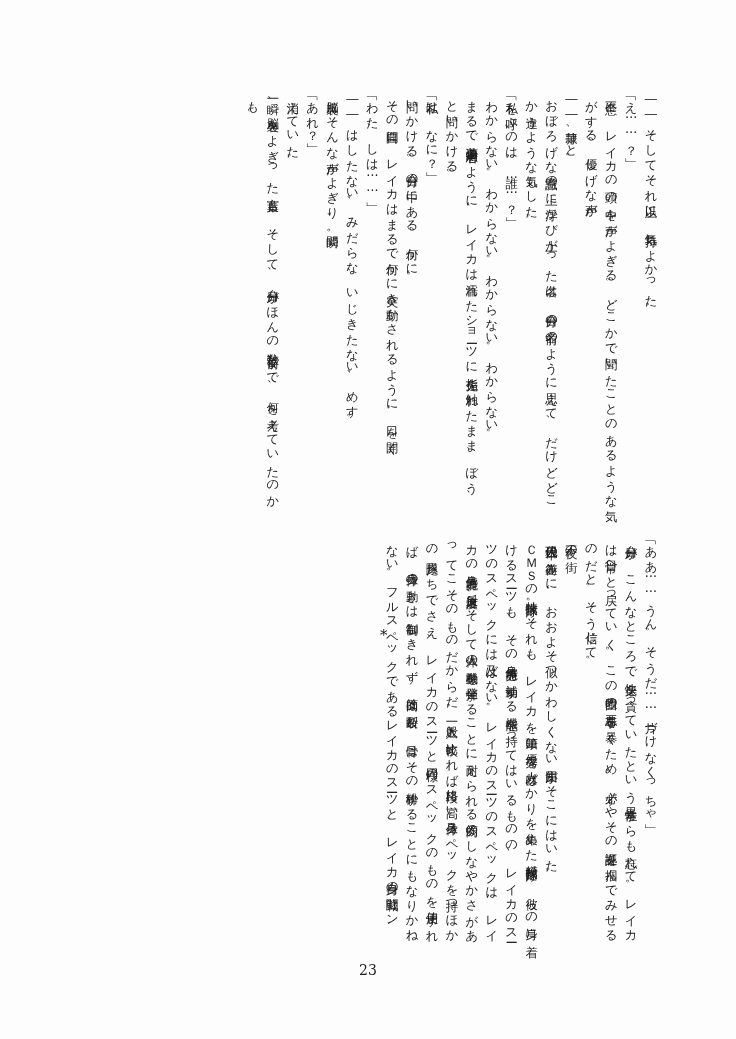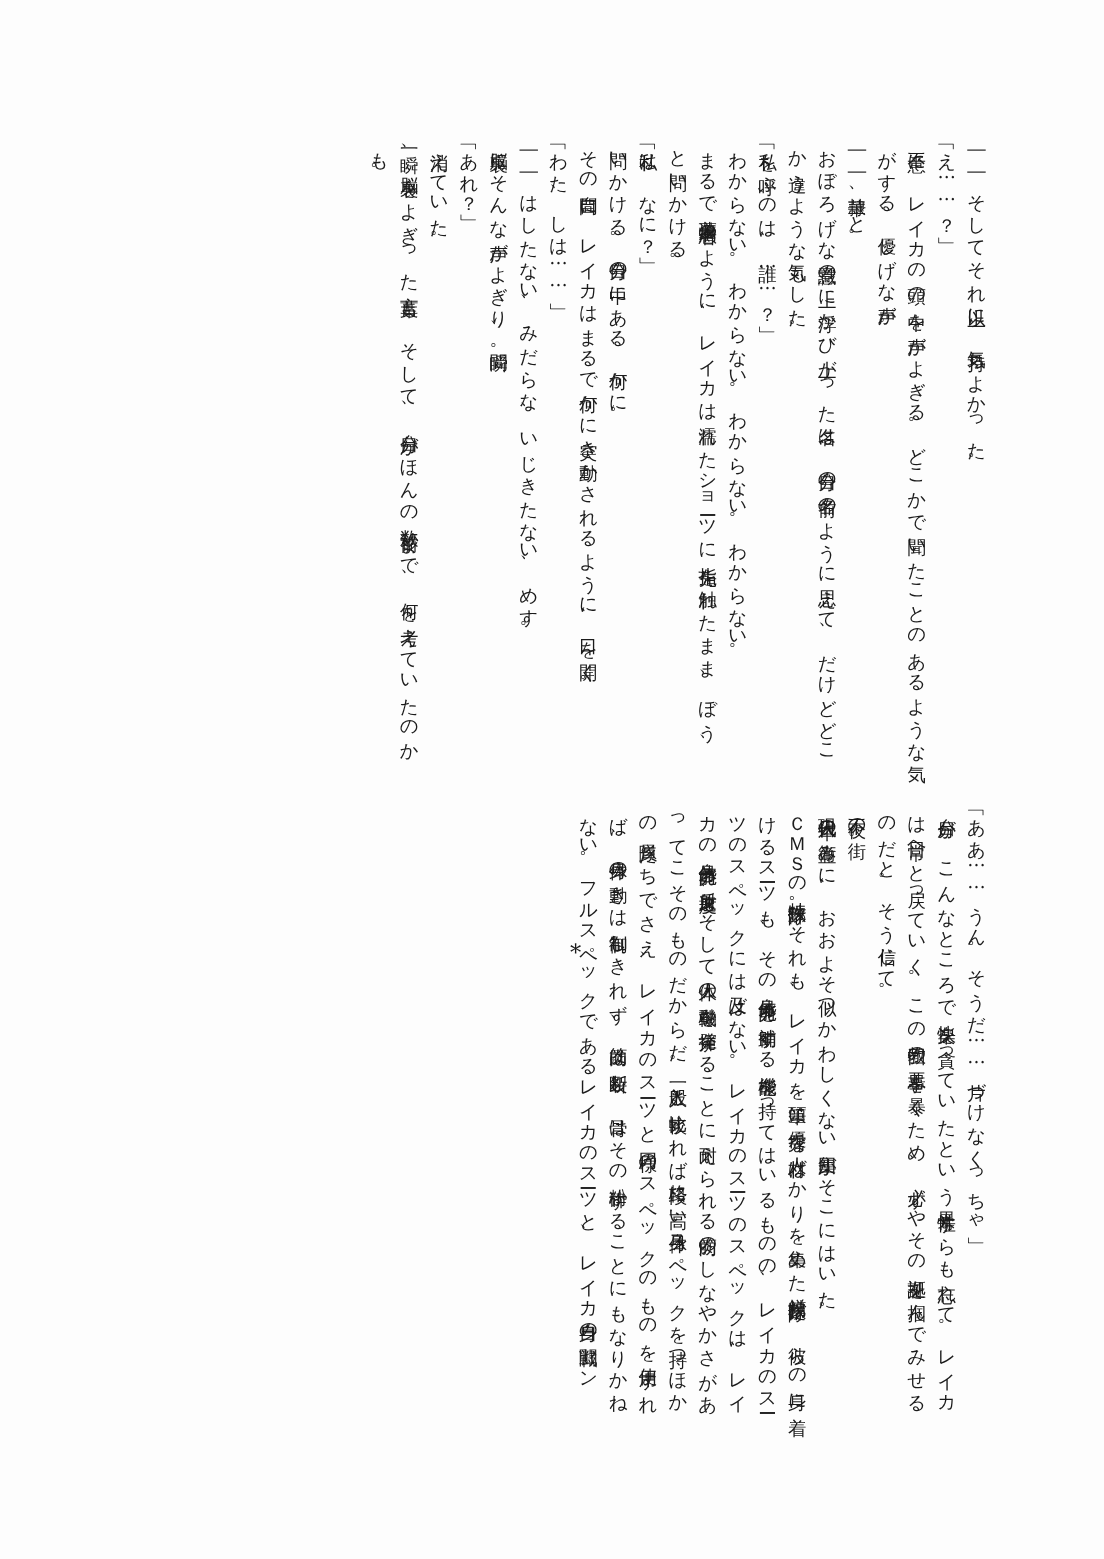--- a/index.html
+++ b/index.html
@@ -94,14 +94,15 @@
 一瞬、脳裏をよぎった言葉も、そして、自分がほんの数秒前まで、何を考えていたのかも。</div>
 
   <div class="section-break">*</div>
 
   <div class="vblock" id="block-bottom">「ああ……うん。そうだ……片づけなくっちゃ」
 自分が、こんなところで快楽を貪っていたという異常性すらも忘れて。レイカは日常へと戻っていく。この教団の悪事を暴くため、必ずやその証拠を掴んでみせるのだと。そう信じて。
 不夜の街。
 現代日本の街並みに、おおよそ似つかわしくない集団がそこにはいた。
 ＣＭＳの特殊部隊。それも、レイカを筆頭に優秀な人材ばかりを集めた精鋭部隊だ。彼らの身に着けるスーツも、その身体能力を補助する機能を持ってはいるものの、レイカのスーツのスペックには及ばない。レイカのスーツのスペックは、レイカの身体能力と反射速度、そして人体の機動を発揮することに耐えられる筋肉のしなやかさがあってこそのものだからだ。一般人と比較すれば格段に高い身体スペックを持つほかの隊員たちでさえ、レイカのスーツと同様のスペックのものを使用すれば、身体の動きは制御しきれず、筋肉は断裂し、骨はその粉砕することにもなりかねない。フルスペックであるレイカのスーツと、レイカ自身の戦闘セン</div>
 
+  <div class="page-number">23</div>
 
 </div>
 
 </body></html>

